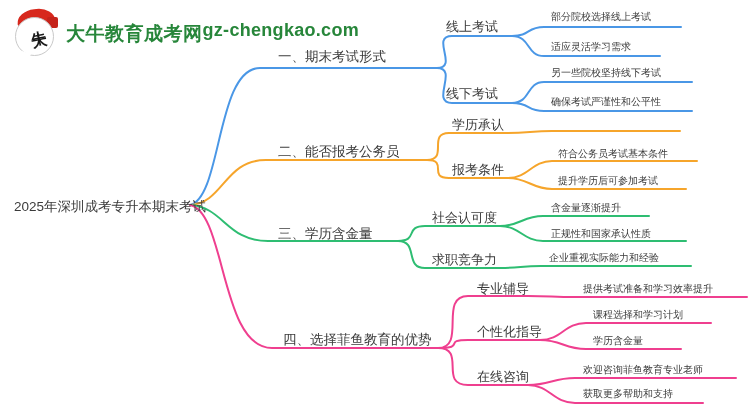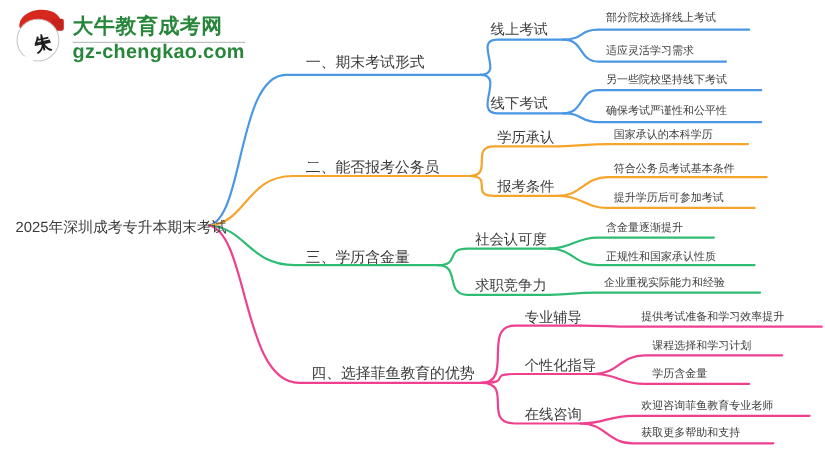--- a/index.html
+++ b/index.html
@@ -17,21 +17,21 @@
     border-radius:19px 19px 4px 4px / 14px 14px 3px 3px;transform:rotate(-6deg);}
   .logo-seal{position:absolute;right:2px;top:9px;width:11px;height:11px;background:#c5231b;border-radius:2px;}
   .logo-bubble{position:absolute;left:3px;top:9px;width:37px;height:37px;background:#fff;
     border:1.5px solid #c9c9c9;border-radius:50%;}
   .logo-bubble::after{content:"";position:absolute;left:3px;bottom:-6px;width:0;height:0;
     border-left:9px solid transparent;border-right:2px solid transparent;border-top:9px solid #fff;
     transform:rotate(18deg);}
   .logo-han{position:absolute;left:13px;top:13px;writing-mode:vertical-rl;
     font-family:"DejaVu Serif","Liberation Serif",serif;font-weight:bold;font-size:15px;
     letter-spacing:-2px;color:#1a1a1a;transform:rotate(-12deg);}
-  .logo-text{display:flex;flex-direction:column;}
+  .logo-text{display:flex;flex-direction:row;}
   .logo-title{color:#27863a;font-weight:bold;font-size:19px;letter-spacing:0.5px;line-height:22px;}
   .logo-divider{height:1px;background:#b9b9b9;margin:2px 0 1px 0;}
   .logo-domain{color:#27863a;font-weight:bold;font-size:18px;letter-spacing:0.3px;line-height:15px;}
   
   svg.links{position:absolute;left:0;top:0;}
   .node{position:absolute;white-space:nowrap;color:#3b3b3b;line-height:15px;cursor:default;}
   .root{font-size:13.5px;}
   .lvl1{font-size:13.5px;}
   .lvl2{font-size:13px;}
   .leaf{font-size:10px;}
@@ -99,21 +99,20 @@
   <div class="node lvl1" style="left:278px;top:49px">一、期末考试形式</div>
   <div class="node lvl2" style="left:446px;top:19px">线上考试</div>
   <div class="node leaf" style="left:551px;top:9px">部分院校选择线上考试</div>
   <div class="node leaf" style="left:551px;top:39px">适应灵活学习需求</div>
   <div class="node lvl2" style="left:446px;top:86px">线下考试</div>
   <div class="node leaf" style="left:551px;top:65px">另一些院校坚持线下考试</div>
   <div class="node leaf" style="left:551px;top:94px">确保考试严谨性和公平性</div>
 
   <div class="node lvl1" style="left:278px;top:144px">二、能否报考公务员</div>
   <div class="node lvl2" style="left:452px;top:117px">学历承认</div>
-  <div class="node leaf" style="left:558px;top:115px">国家承认的本科学历</div>
   <div class="node lvl2" style="left:452px;top:162px">报考条件</div>
   <div class="node leaf" style="left:558px;top:146px">符合公务员考试基本条件</div>
   <div class="node leaf" style="left:558px;top:173px">提升学历后可参加考试</div>
 
   <div class="node lvl1" style="left:278px;top:226px">三、学历含金量</div>
   <div class="node lvl2" style="left:432px;top:210px">社会认可度</div>
   <div class="node leaf" style="left:551px;top:200px">含金量逐渐提升</div>
   <div class="node leaf" style="left:551px;top:226px">正规性和国家承认性质</div>
   <div class="node lvl2" style="left:432px;top:252px">求职竞争力</div>
   <div class="node leaf" style="left:549px;top:250px">企业重视实际能力和经验</div>

